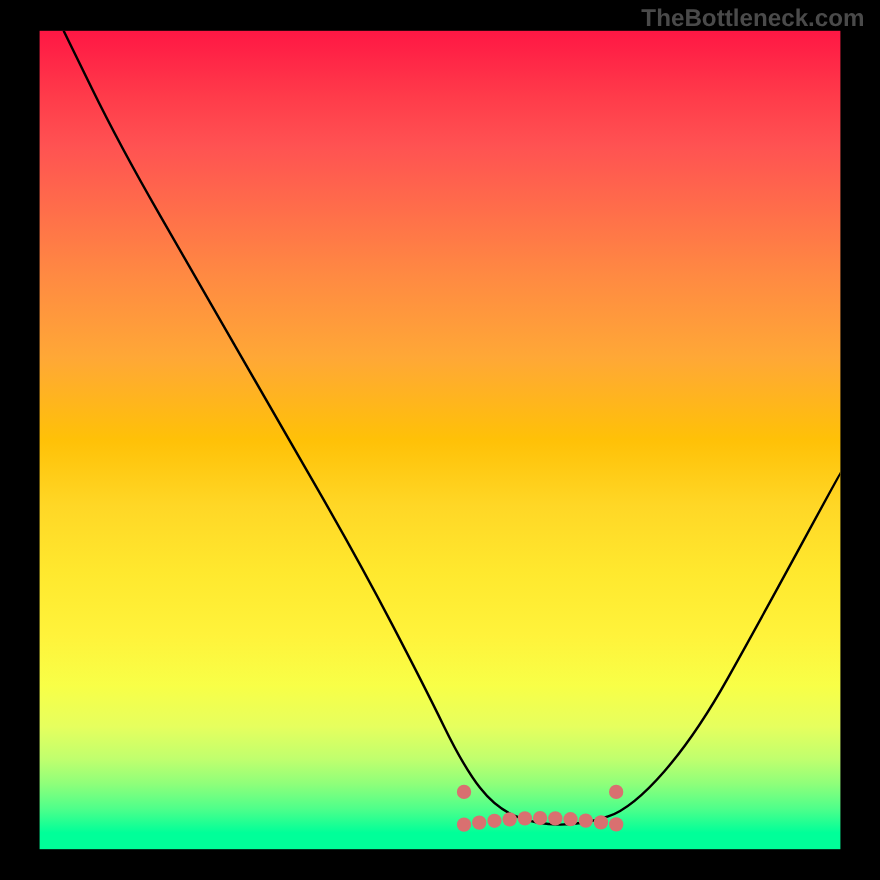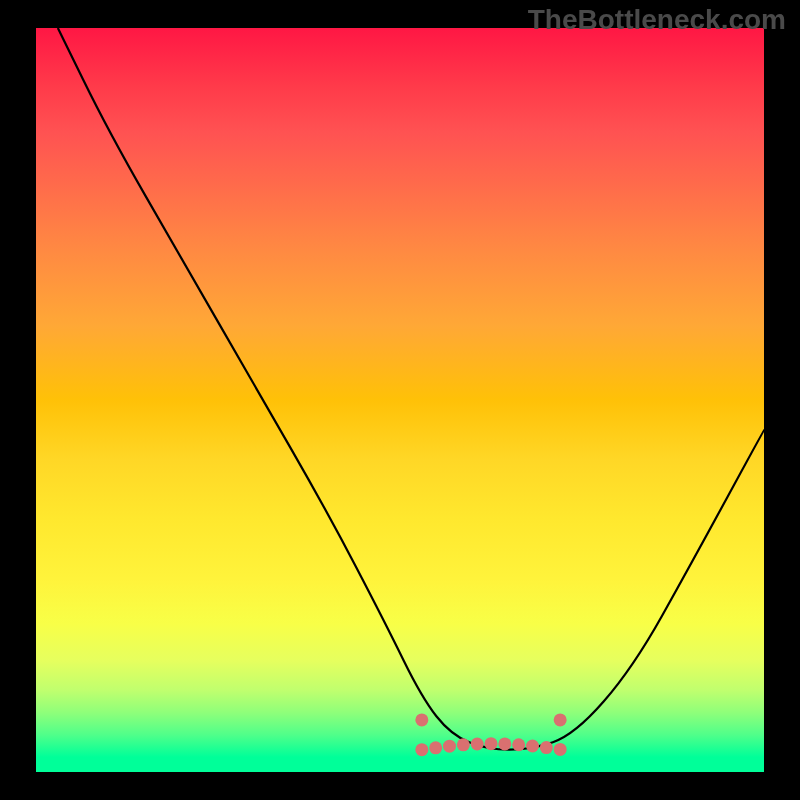--- a/index.html
+++ b/index.html
@@ -9,21 +9,21 @@
     background: #000;
     position: relative;
     font-family: Arial, sans-serif;
     overflow: hidden;
   }
   .watermark {
     position: absolute;
     top: 4px;
     right: 14px;
     color: #4a4a4a;
-    font-size: 28px;
+    font-size: 22px;
     font-weight: bold;
     z-index: 10;
   }
   .plot-area {
     position: absolute;
     left: 36px;
     right: 36px;
     top: 28px;
     bottom: 28px;
   }

